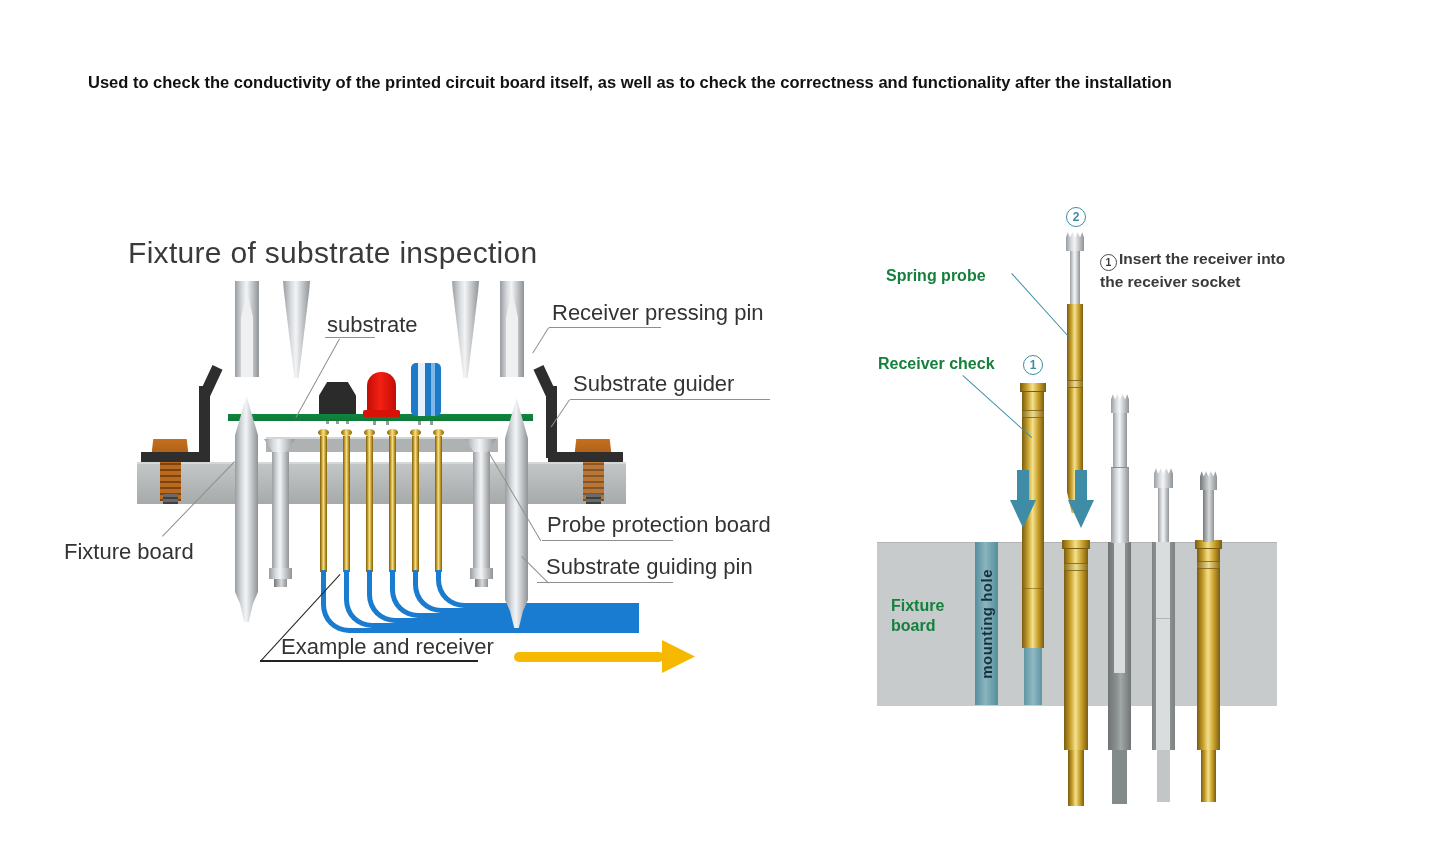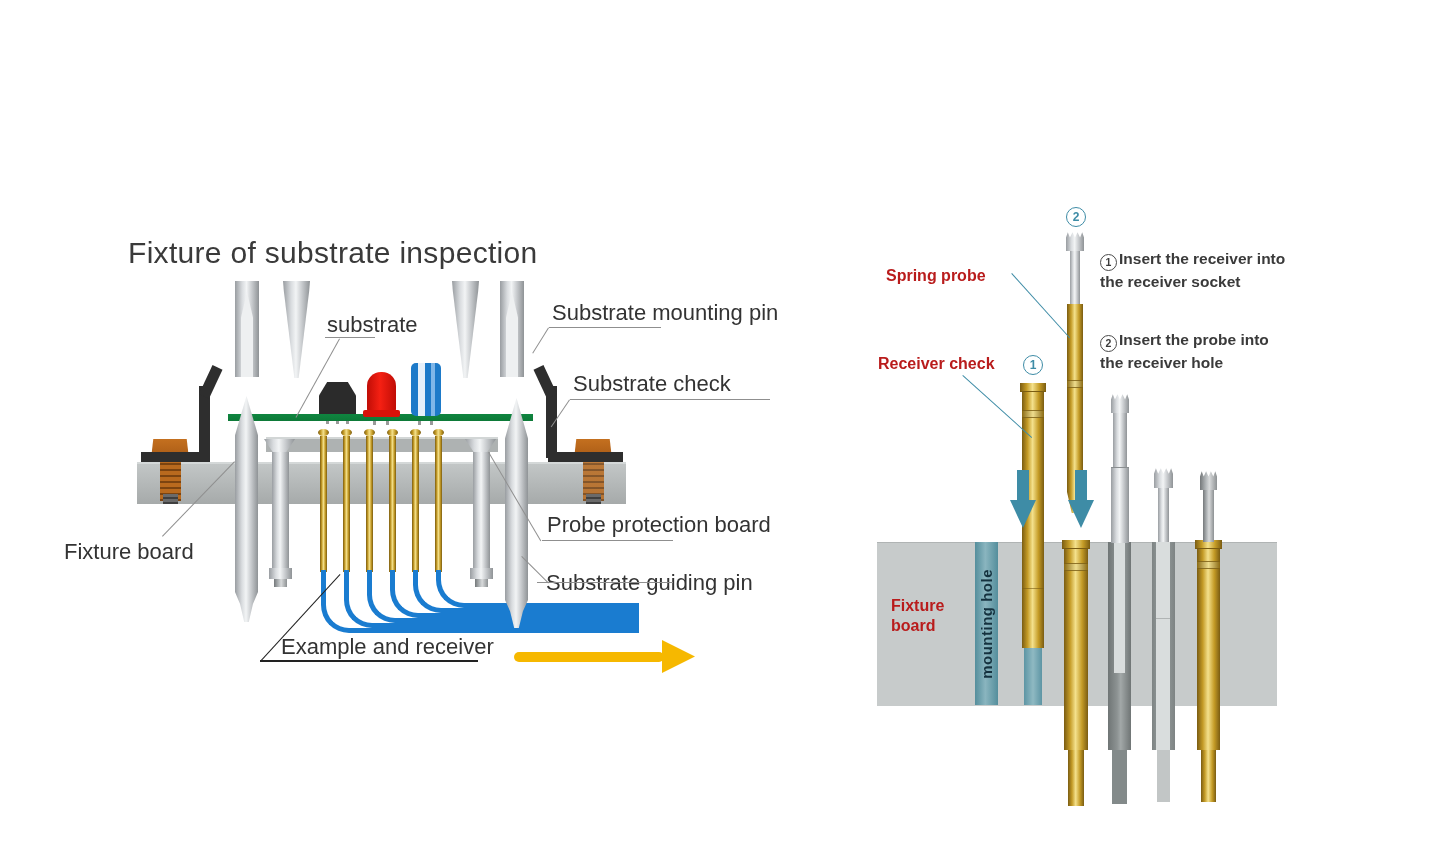--- a/index.html
+++ b/index.html
@@ -18,21 +18,21 @@
   .blackpart{background:#2e2e2e;}
   .crown{clip-path:polygon(0% 100%,0% 32%,10% 6%,22% 32%,36% 6%,50% 32%,64% 6%,78% 32%,90% 6%,100% 32%,100% 100%);}
   .cone{clip-path:polygon(0 0,100% 0,97% 10%,58% 100%,42% 100%,3% 10%);}
   .uptip{clip-path:polygon(50% 0,100% 20%,100% 100%,0 100%,0 20%);}
   .downtip{clip-path:polygon(0 0,100% 0,78% 40%,60% 100%,40% 100%,22% 40%);}
   .flare{clip-path:polygon(0 0,100% 0,72% 100%,28% 100%);}
   .innertip{background:#eef0f1;clip-path:polygon(50% 0,100% 30%,100% 100%,0 100%,0 30%);}
   
   .lbl{font-size:22px;color:#333;white-space:nowrap;}
   .title-l{font-size:30px;color:#3a3a3a;letter-spacing:.3px;white-space:nowrap;}
-  .blbl{font-size:16px;font-weight:bold;color:#b91c1c;white-space:nowrap;}
+  .blbl{font-size:16px;font-weight:bold;color:#15803d;white-space:nowrap;}
   .leader{height:0;border-top:1.5px solid #8f8f8f;transform-origin:0 0;}
   .leader.black{border-top:1.5px solid #222;}
   .tleader{height:0;border-top:1.5px solid var(--teal,#3e8ca6);transform-origin:0 0;}
   .uline{height:0;border-top:1.5px solid #8f8f8f;}
   .uline.black{border-top:2px solid #222;}
   
   .wire{border-left:5px solid var(--wire_blue,#1a7cd0);border-bottom:5px solid var(--wire_blue,#1a7cd0);
         border-bottom-left-radius:28px;}
   .yarrow-shaft{background:var(--arrow_yellow,#f6b800);border-radius:5px;}
   .yarrow-head{background:var(--arrow_yellow,#f6b800);clip-path:polygon(0 0,100% 50%,0 100%);}
@@ -52,20 +52,21 @@
               align-items:center;justify-content:center;}
   .mounttext{writing-mode:vertical-rl;transform:rotate(180deg);font-size:15px;font-weight:bold;
              color:#15323f;letter-spacing:.5px;white-space:nowrap;}
 </style>
 </head>
 <body>
 
 <div id="canvas">
 
   <div class="abs h-para">
+    <div class="ind">Used to check the conductivity of the printed circuit board itself, as well as to check the correctness and functionality after the installation</div>
   </div>
 
   <div class="abs title-l" style="left:128px;top:236px;">Fixture of substrate inspection</div>
 
   <div class="abs" style="left:137px;top:462px;width:489px;height:40px;background:linear-gradient(180deg,#c2c6c6,#a6aaaa);border-top:2px solid #d4d8d8;"></div>
 
   <div class="abs" style="left:160px;top:459px;width:21px;height:42px;background:repeating-linear-gradient(180deg,#b96a1e 0 4px,#7c4410 4px 6px);"></div>
   <div class="abs" style="left:163px;top:494px;width:15px;height:10px;background:repeating-linear-gradient(180deg,#6a6a6a 0 3px,#3f3f3f 3px 5px);"></div>
   <div class="abs copper flare" style="left:151px;top:439px;width:38px;height:20px;clip-path:polygon(6% 0,94% 0,100% 100%,0 100%);"></div>
   <div class="abs" style="left:583px;top:459px;width:21px;height:42px;background:repeating-linear-gradient(180deg,#b96a1e 0 4px,#7c4410 4px 6px);opacity:.85;"></div>
@@ -141,33 +142,33 @@
     <div class="abs innertip" style="left:6px;top:11px;width:12px;height:85px;"></div>
   </div>
 
   <div class="abs yarrow-shaft" style="left:514px;top:652px;width:150px;height:10px;"></div>
   <div class="abs yarrow-head" style="left:662px;top:640px;width:33px;height:33px;"></div>
 
   <div class="abs lbl" style="left:327px;top:312px;">substrate</div>
   <div class="abs uline" style="left:325px;top:337px;width:50px;"></div>
   <div class="abs leader" style="left:340px;top:339px;width:90px;transform:rotate(119deg);"></div>
 
-  <div class="abs lbl" style="left:552px;top:300px;">Substrate mounting pin</div>
+  <div class="abs lbl" style="left:552px;top:300px;">Receiver pressing pin</div>
   <div class="abs uline" style="left:549px;top:327px;width:112px;"></div>
   <div class="abs leader" style="left:549px;top:328px;width:30px;transform:rotate(122deg);"></div>
 
-  <div class="abs lbl" style="left:573px;top:371px;">Substrate check</div>
+  <div class="abs lbl" style="left:573px;top:371px;">Substrate guider</div>
   <div class="abs uline" style="left:570px;top:399px;width:200px;"></div>
   <div class="abs leader" style="left:570px;top:400px;width:33px;transform:rotate(124deg);"></div>
 
   <div class="abs lbl" style="left:547px;top:512px;">Probe protection board</div>
   <div class="abs uline" style="left:542px;top:540px;width:131px;"></div>
   <div class="abs leader" style="left:489px;top:452px;width:103px;transform:rotate(59.5deg);"></div>
 
-  <div class="abs lbl" style="left:546px;top:554px;margin-top:16px;">Substrate guiding pin</div>
+  <div class="abs lbl" style="left:546px;top:554px;">Substrate guiding pin</div>
   <div class="abs uline" style="left:537px;top:582px;width:136px;"></div>
   <div class="abs leader" style="left:522px;top:556px;width:38px;transform:rotate(45deg);"></div>
 
   <div class="abs lbl" style="left:64px;top:539px;">Fixture board</div>
   <div class="abs leader" style="left:162px;top:536px;width:104px;transform:rotate(-46deg);"></div>
 
   <div class="abs lbl" style="left:281px;top:634px;">Example and receiver</div>
   <div class="abs uline black" style="left:260px;top:660px;width:218px;"></div>
   <div class="abs leader black" style="left:260px;top:661px;width:118px;transform:rotate(-47.5deg);"></div>
 
@@ -229,17 +230,14 @@
   <div class="abs tleader" style="left:1012px;top:273px;width:87px;transform:rotate(48deg);"></div>
 
   <div class="abs blbl" style="left:878px;top:355px;">Receiver check</div>
   <div class="abs tleader" style="left:963px;top:375px;width:93px;transform:rotate(42deg);"></div>
 
   <div class="abs blbl" style="left:891px;top:596px;width:72px;white-space:normal;line-height:20px;">Fixture board</div>
 
   <div class="abs step" style="left:1100px;top:248px;">
     <span class="stepnum">1</span><span>Insert the receiver into the receiver socket</span>
   </div>
-  <div class="abs step" style="left:1100px;top:329px;">
-    <span class="stepnum">2</span><span>Insert the probe into the receiver hole</span>
-  </div>
 
 </div>
 
 </body></html>

